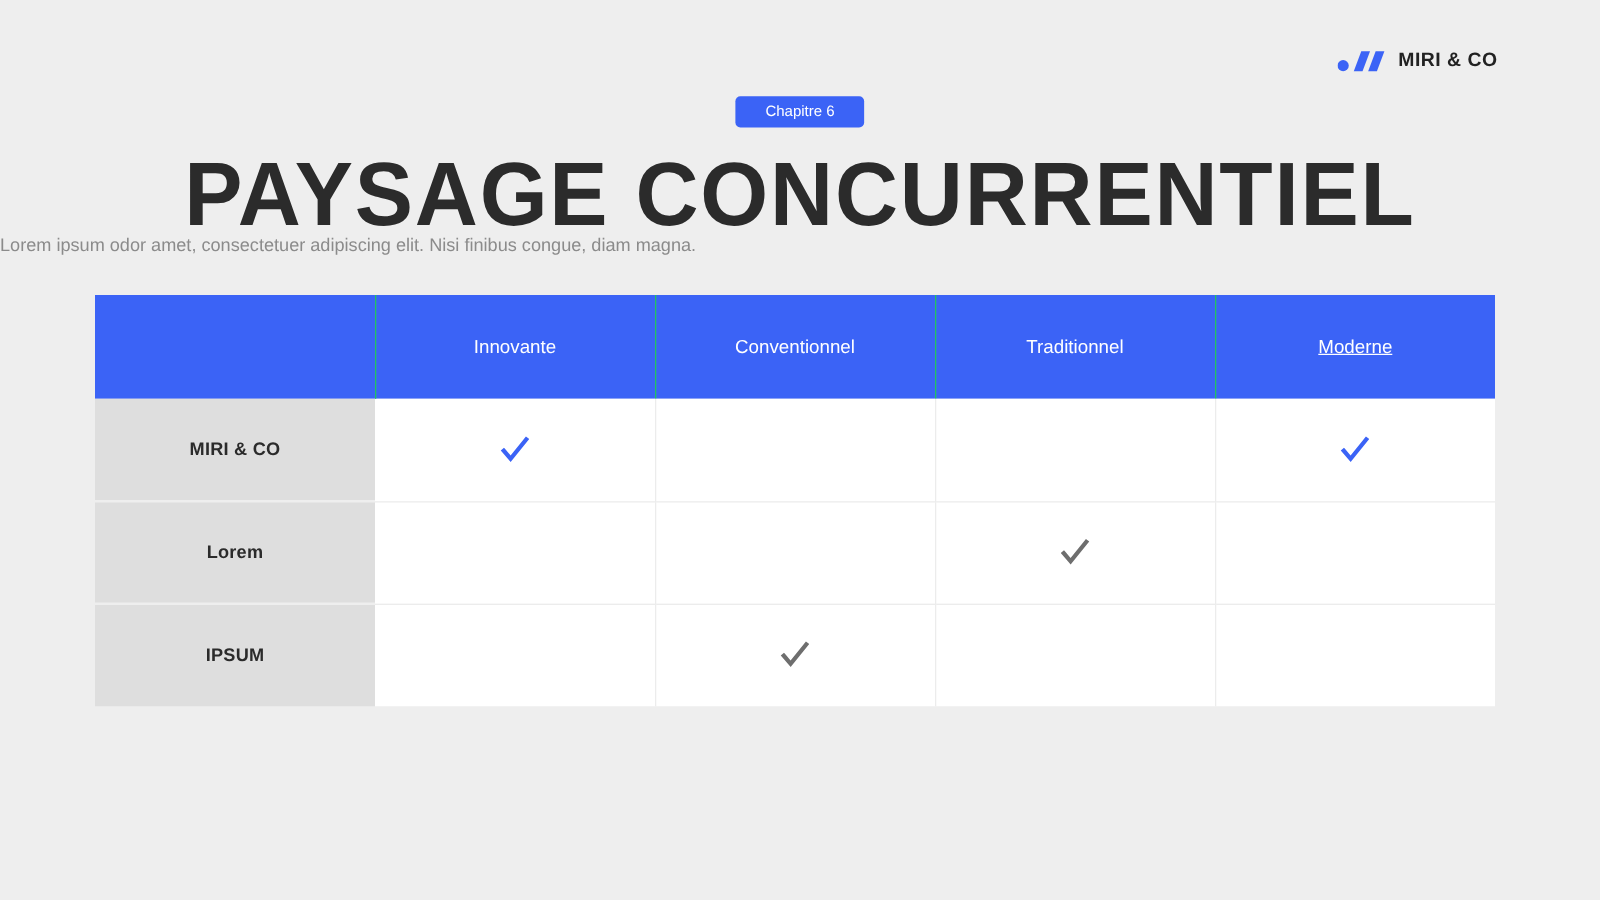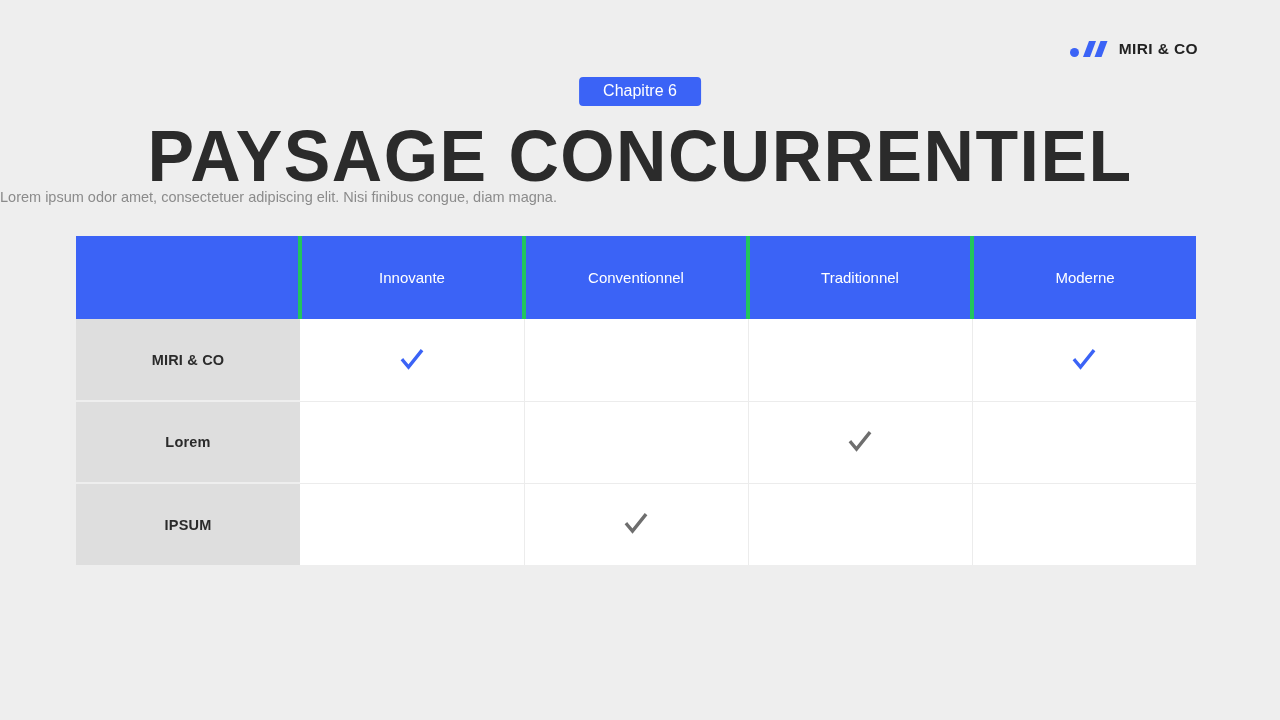--- a/index.html
+++ b/index.html
@@ -40,21 +40,21 @@
   }
 
   
   .badge {
     position: absolute;
     top: 77px;
     left: 50%;
     transform: translateX(-50%);
     background: #3b63f6;
     color: #ffffff;
-    font-size: 16px;
+    font-size: 12px;
     line-height: 1;
     padding: 6px 24px 7px;
     border-radius: 4px;
     white-space: nowrap;
   }
 
   
   .title {
     position: absolute;
     top: 120px;
@@ -95,23 +95,23 @@
   .table col.col-feat  { width: 224px; }
 
   .table thead th {
     height: 83px;
     background: #3b63f6;
     color: #ffffff;
     font-size: 15px;
     font-weight: normal;
     text-align: center;
     vertical-align: middle;
-    border-right: 4px solid #22c55e;
-  }
-  .table thead th:last-child { border-right: none; }
+    border-right: 1px solid #22c55e;
+  }
+  .table thead th:last-child { border-right: none; text-decoration: underline; }
   .table thead th.corner { background: #3b63f6; }
 
   .table tbody td {
     height: 82px;
     background: #ffffff;
     border-right: 1px solid #ececec;
     border-bottom: 1px solid #ececec;
     text-align: center;
     vertical-align: middle;
   }

